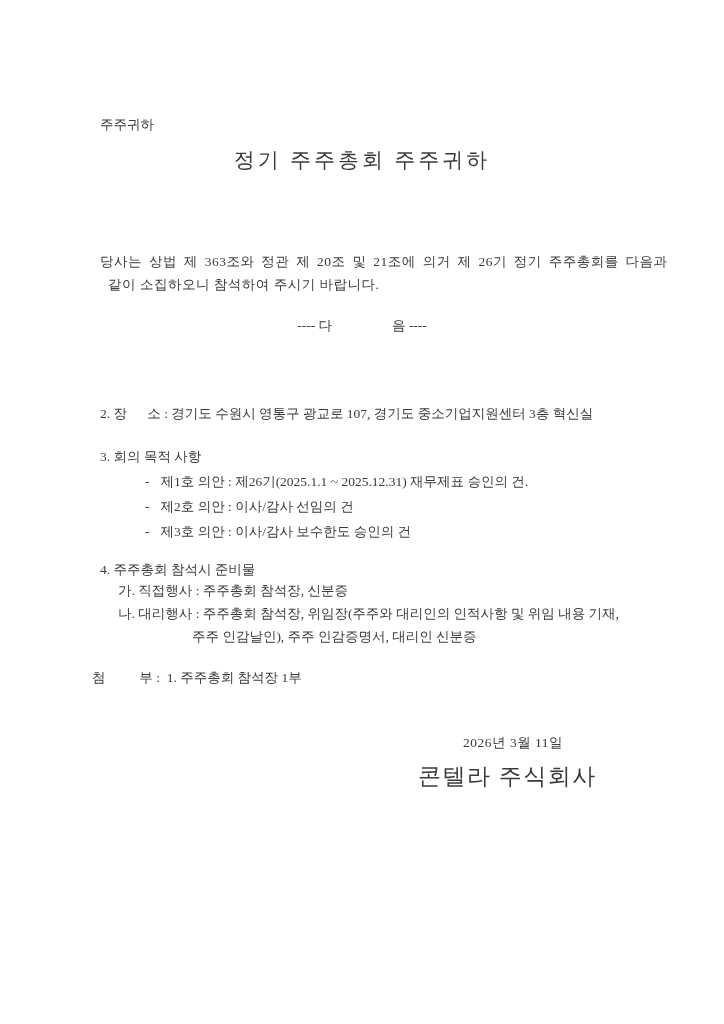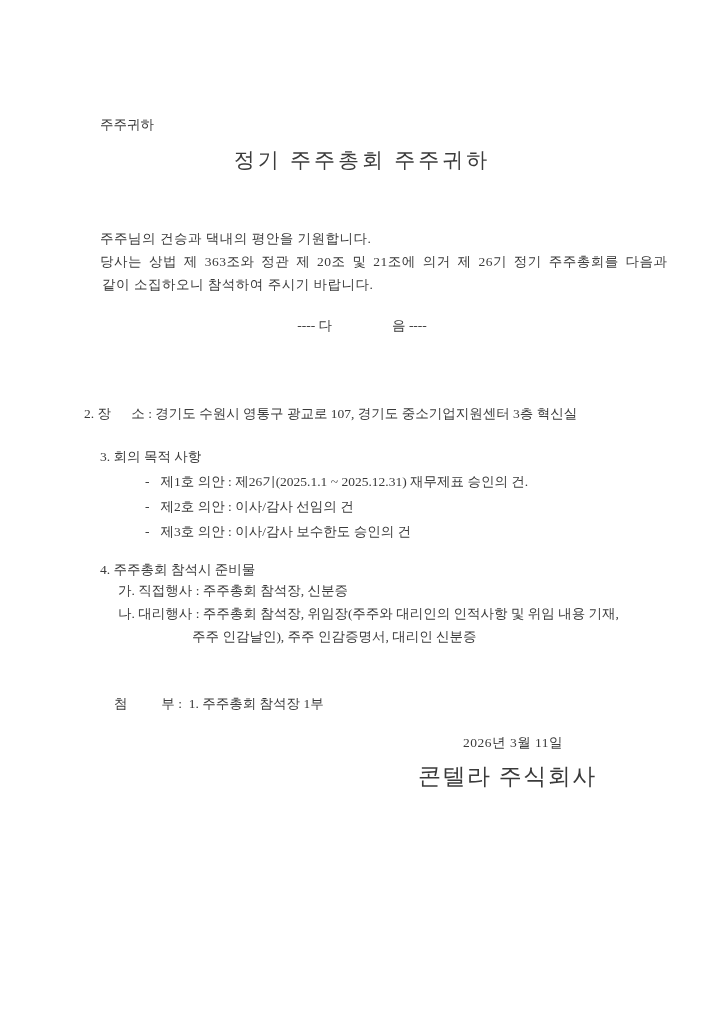--- a/index.html
+++ b/index.html
@@ -21,49 +21,48 @@
     position: absolute;
     white-space: pre;
     line-height: 1.2;
   }
   .recipient      { left: 100px; top: 117px; }
   .doc-title      { left: 0; top: 146px; width: 100%; text-align: center;
                     font-size: 21px; letter-spacing: 3px; white-space: pre;
                     position: absolute; }
   .intro-1        { left: 100px; top: 231px; letter-spacing: 0.5px; }
   .intro-2        { left: 100px; top: 254px; letter-spacing: 0.5px; word-spacing: 3px; }
-  .intro-3        { left: 102px; top: 277px; letter-spacing: 0.5px; }
+  .intro-3        { left: 108px; top: 277px; letter-spacing: 0.5px; }
   .divider        { left: 0; top: 317px; width: 100%; position: absolute;
                     display: flex; justify-content: center; gap: 60px; white-space: pre; }
   .item-1         { left: 100px; top: 361px; }
-  .item-2         { left: 84px; top: 406px; text-align: right; }
+  .item-2         { left: 100px; top: 406px; text-align: right; }
   .item-3-head    { left: 100px; top: 449px; }
   .sub            { position: absolute; left: 145px; display: flex; gap: 11px; white-space: pre; line-height: 1.2; }
   .sub-3-1        { top: 474px; }
   .sub-3-2        { top: 499px; }
   .sub-3-3        { top: 524px; }
   .item-4-head    { left: 100px; top: 562px; }
   .sub-4-1        { left: 118px; top: 583px; }
   .sub-4-2        { left: 118px; top: 606px; }
   .sub-4-3        { left: 192px; top: 629px; }
-  .attachment     { left: 114px; top: 670px; margin-top: 26px; }
+  .attachment     { left: 92px; top: 670px; }
   .doc-date       { left: 463px; top: 735px; letter-spacing: 0.5px; }
   .company        { left: 418px; top: 763px; font-size: 23px; letter-spacing: 1.5px; font-family: Liberation Serif, serif; }
   .ceo-line       { left: 383px; top: 828px; font-size: 24px; letter-spacing: 2px; }
 </style>
 </head>
 <body>
 
 <div class="page">
 
   <div class="abs recipient">주주귀하</div>
 
   <div class="doc-title">정기 주주총회 주주귀하</div>
 
-  <div class="abs intro-1">주주님의 건승과 댁내의 평안을 기원합니다.</div>
   <div class="abs intro-2">당사는 상법 제 363조와 정관 제 20조 및 21조에 의거 제 26기 정기 주주총회를 다음과</div>
   <div class="abs intro-3">같이 소집하오니 참석하여 주시기 바랍니다.</div>
 
   <div class="divider">
     <span>---- 다</span>
     <span>음 ----</span>
   </div>
 
 
   <div class="abs item-2">2. 장      소 : 경기도 수원시 영통구 광교로 107, 경기도 중소기업지원센터 3층 혁신실</div>

